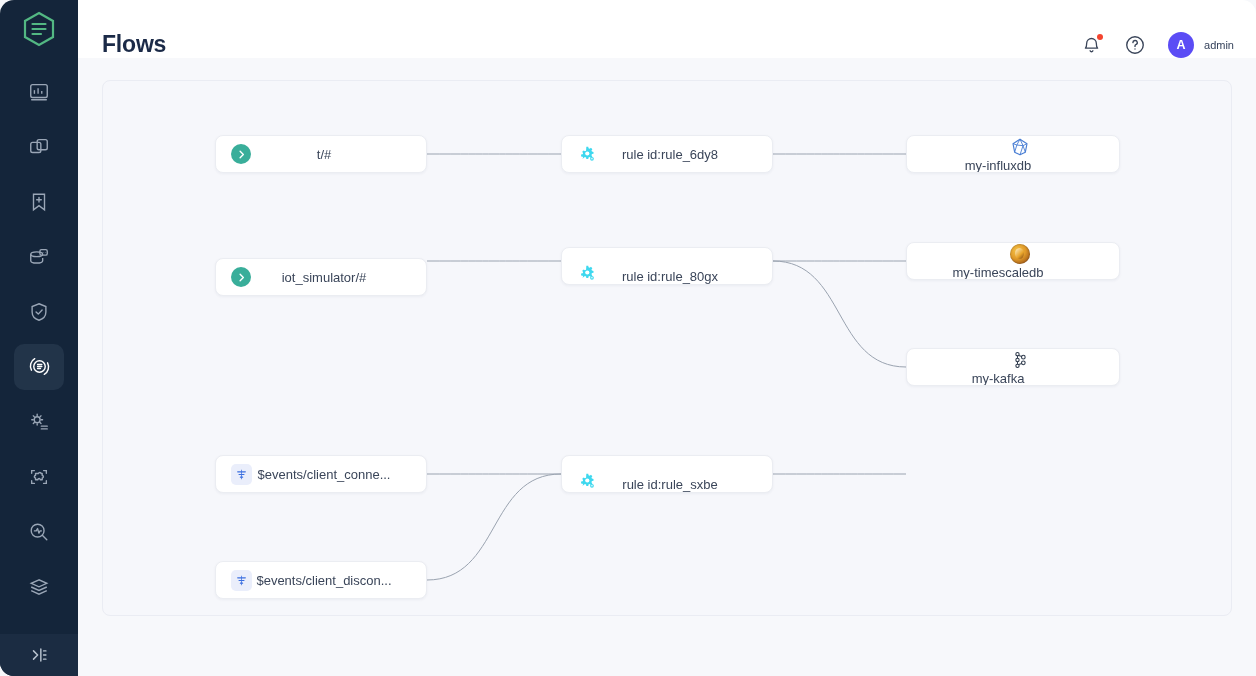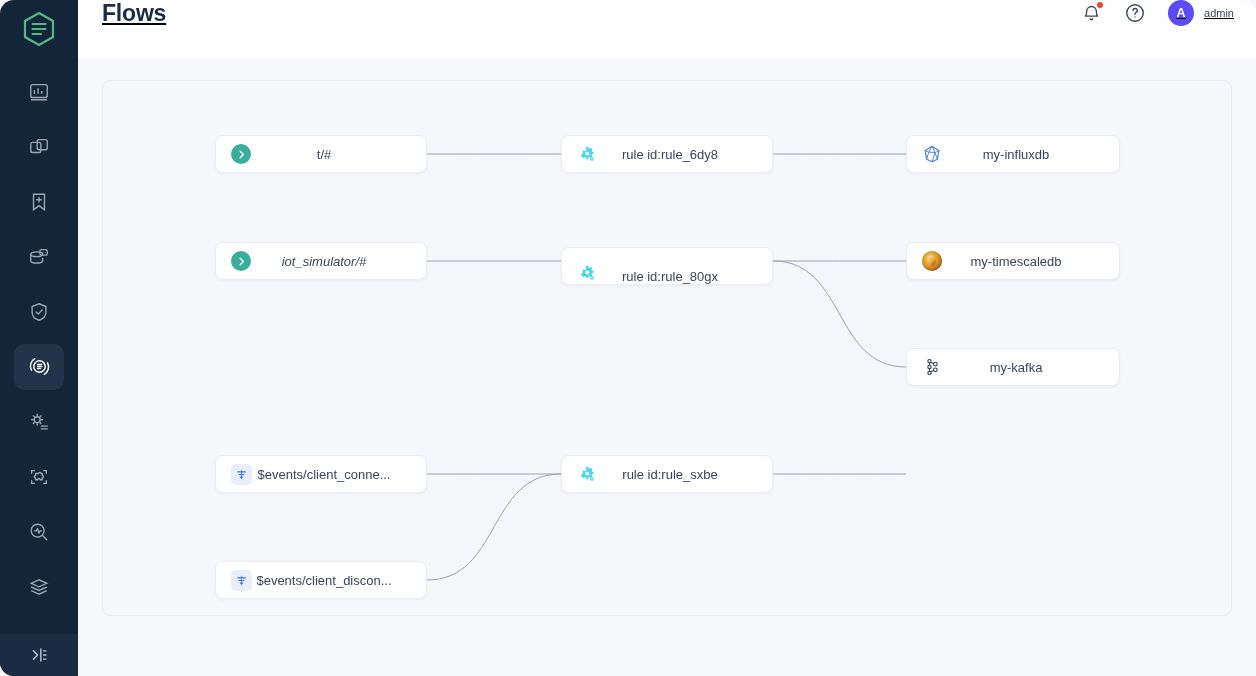--- a/index.html
+++ b/index.html
@@ -52,21 +52,21 @@
     border-bottom-left-radius: 14px;
     cursor: pointer;
   }
 
   
   .header {
     position: absolute; left: 78px; top: 0;
     width: 1178px; height: 58px;
     background: #ffffff;
     border-top-right-radius: 14px;
-    display: flex; align-items: flex-start; text-decoration: underline;
+    display: flex; align-items: flex-end;
   }
   .page-title {
     margin-left: 24px;
     font-size: 23px; font-weight: bold; color: #1b2a47;
     letter-spacing: -0.2px;
   }
   .header-right {
     margin-left: auto; margin-right: 22px;
     display: flex; align-items: center; gap: 22px;
   }
@@ -123,21 +123,21 @@
     flex: 1;
     text-align: center;
     font-size: 13px;
     color: #3a4559;
     padding-right: 30px;
     white-space: nowrap;
     overflow: hidden;
   }
   .node.w-source { width: 212px; }
   .node.w-rule   { width: 212px; }
-  .node.w-sink   { width: 214px; }
+  .node.w-sink   { width: 214px; flex-direction: column; }
 
   .circ-green {
     width: 20px; height: 20px; border-radius: 50%;
     background: #39ae9a;
     display: flex; align-items: center; justify-content: center;
   }
   .evt-chip {
     width: 21px; height: 21px; border-radius: 5px;
     background: #eaeefb;
     display: flex; align-items: center; justify-content: center;
@@ -334,21 +334,21 @@
         <span class="node-icon">
           <span class="circ-green">
             <svg width="11" height="11" viewBox="0 0 24 24" fill="none" stroke="#ffffff" stroke-width="3">
               <polyline points="9,5 16,12 9,19" stroke-linecap="round" stroke-linejoin="round"></polyline>
             </svg>
           </span>
         </span>
         <span class="node-label">t/#</span>
       </div>
 
-      <div class="node w-source" style="left:112px; top:161px;font-style:italic;">
+      <div class="node w-source" style="left:112px; top:177px;">
         <span class="node-icon">
           <span class="circ-green">
             <svg width="11" height="11" viewBox="0 0 24 24" fill="none" stroke="#ffffff" stroke-width="3">
               <polyline points="9,5 16,12 9,19" stroke-linecap="round" stroke-linejoin="round"></polyline>
             </svg>
           </span>
         </span>
         <span class="node-label">iot_simulator/#</span>
       </div>
 
@@ -397,21 +397,21 @@
           <svg width="18" height="18" viewBox="0 0 24 24" fill="#3ed8ef">
             <path d="M11.1 2.2h2.6l.35 2.1 1.5.62 1.75-1.2 1.85 1.85-1.2 1.75.62 1.5 2.1.35v2.6l-2.1.35-.62 1.5 1.2 1.75-1.85 1.85-1.75-1.2-1.5.62-.35 2.1h-2.6l-.35-2.1-1.5-.62-1.75 1.2L5.65 18.9l1.2-1.75-.62-1.5-2.1-.35v-2.6l2.1-.35.62-1.5-1.2-1.75L7.5 7.25l1.75 1.2 1.5-.62z"></path>
             <circle cx="12.4" cy="11.3" r="2.8" fill="#ffffff"></circle>
             <circle cx="18.6" cy="18.4" r="2.5"></circle>
             <circle cx="18.6" cy="18.4" r="1.05" fill="#ffffff"></circle>
           </svg>
         </span>
         <span class="node-label">rule id:rule_80gx</span>
       </div>
 
-      <div class="node w-rule" style="left:458px; top:374px;">
+      <div class="node w-rule" style="left:458px; top:374px;align-items:flex-end;">
         <span class="node-icon">
           <svg width="18" height="18" viewBox="0 0 24 24" fill="#3ed8ef">
             <path d="M11.1 2.2h2.6l.35 2.1 1.5.62 1.75-1.2 1.85 1.85-1.2 1.75.62 1.5 2.1.35v2.6l-2.1.35-.62 1.5 1.2 1.75-1.85 1.85-1.75-1.2-1.5.62-.35 2.1h-2.6l-.35-2.1-1.5-.62-1.75 1.2L5.65 18.9l1.2-1.75-.62-1.5-2.1-.35v-2.6l2.1-.35.62-1.5-1.2-1.75L7.5 7.25l1.75 1.2 1.5-.62z"></path>
             <circle cx="12.4" cy="11.3" r="2.8" fill="#ffffff"></circle>
             <circle cx="18.6" cy="18.4" r="2.5"></circle>
             <circle cx="18.6" cy="18.4" r="1.05" fill="#ffffff"></circle>
           </svg>
         </span>
         <span class="node-label">rule id:rule_sxbe</span>
       </div>

